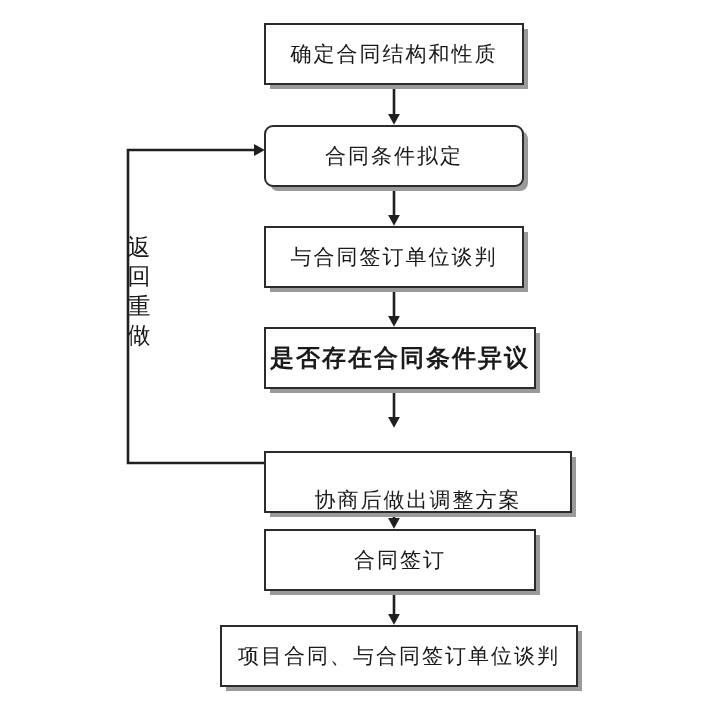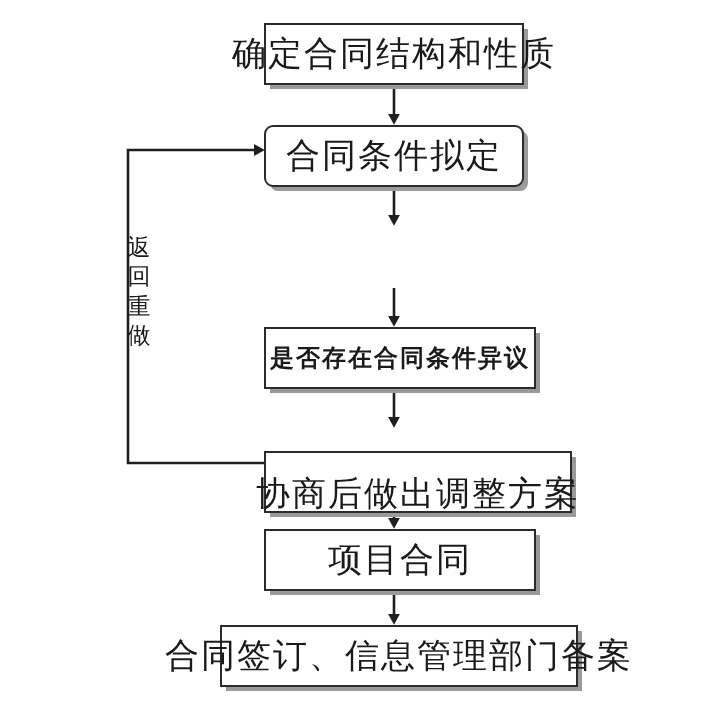--- a/index.html
+++ b/index.html
@@ -27,21 +27,21 @@
     box-sizing: border-box;
     background: #ffffff;
     border: 2px solid #2b2b2b;
     box-shadow: 5px 5px 0 -1px #9a9a9a;
     display: flex;
     align-items: center;
     justify-content: center;
   }
   .node-label {
     font-family: "Liberation Serif", "DejaVu Serif", serif;
-    font-size: 34px;
+    font-size: 21px;
     line-height: 1;
     color: #1a1a1a;
     letter-spacing: 2px;
     white-space: nowrap;
     user-select: none;
   }
   .node-label.small {
     font-size: 24px;
   }
   
@@ -94,35 +94,38 @@
   </svg>
 
   <div class="node" style="left:264px; top:23px; width:260px; height:62px;">
     <span class="node-label">确定合同结构和性质</span>
   </div>
 
   <div class="node" style="left:264px; top:125px; width:260px; height:62px;border-radius:9px;">
     <span class="node-label">合同条件拟定</span>
   </div>
 
+  <div class="node" style="left:264px; top:226px; width:260px; height:62px;">
+    <span class="node-label">与合同签订单位谈判</span>
+  </div>
 
   <div class="node" style="left:264px; top:327px; width:272px; height:62px;font-weight:bold;">
     <span class="node-label small">是否存在合同条件异议</span>
   </div>
 
   <div class="node" style="left:264px; top:451px; width:308px; height:62px;align-items:flex-end;">
     <span class="node-label">协商后做出调整方案</span>
   </div>
 
   <div class="node" style="left:264px; top:529px; width:272px; height:62px;">
-    <span class="node-label">项目合同</span>
+    <span class="node-label">合同签订</span>
   </div>
 
   <div class="node" style="left:220px; top:625px; width:358px; height:62px;">
-    <span class="node-label">合同签订、信息管理部门备案</span>
+    <span class="node-label">项目合同、与合同签订单位谈判</span>
   </div>
 
   <div class="loop-caption" style="left:122px; top:233px;">返
 回
 重
 做</div>
 
 </div>
 
 </body></html>

